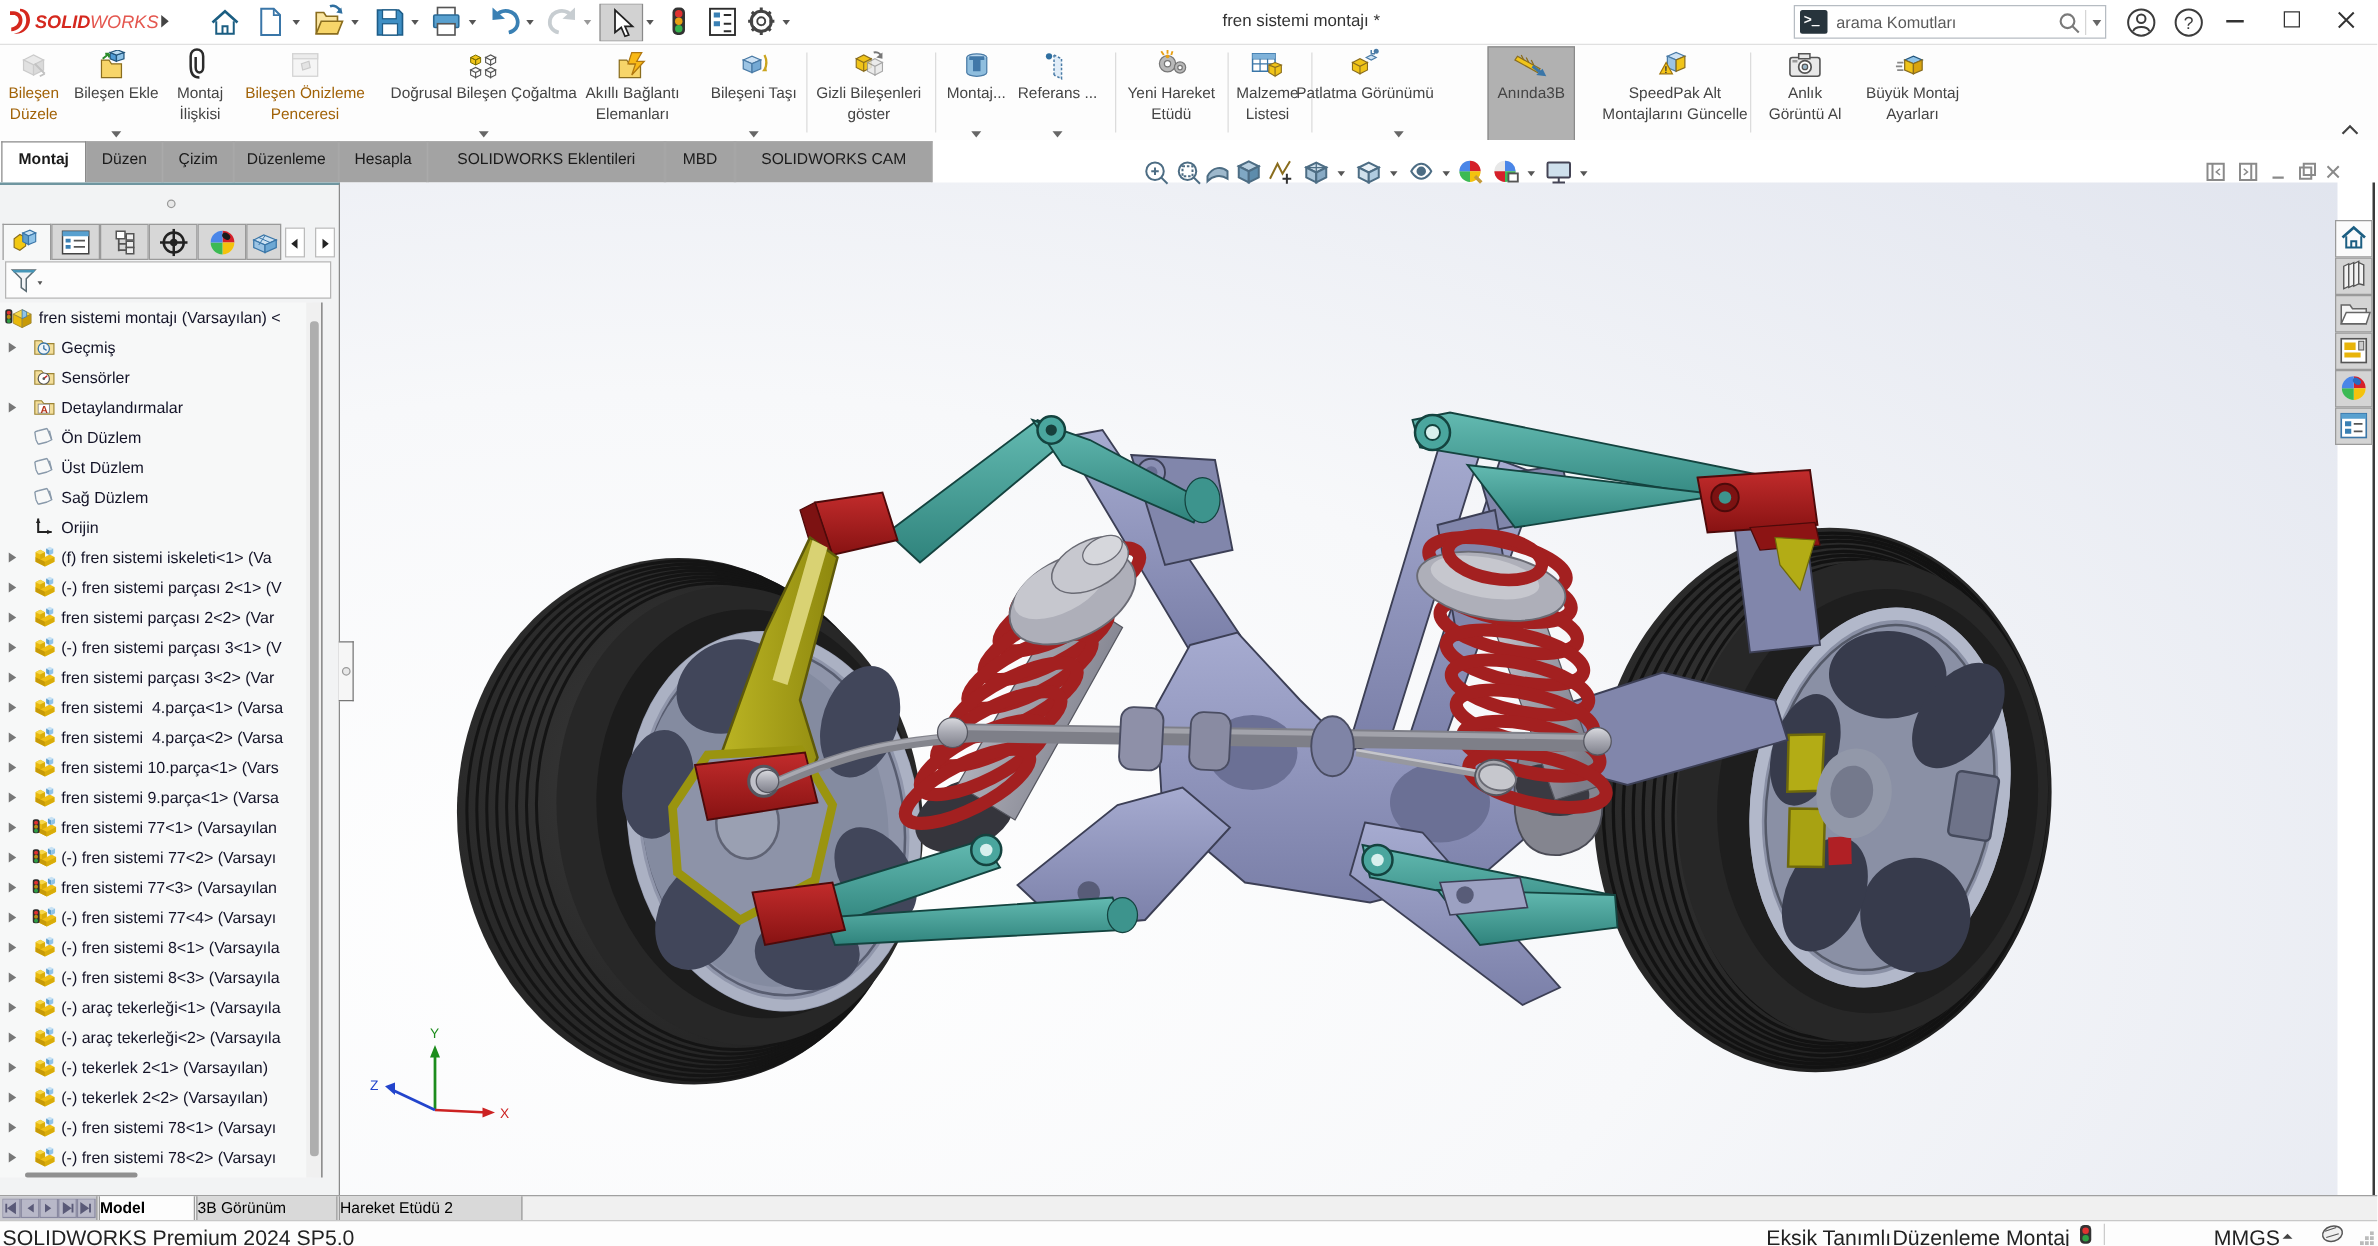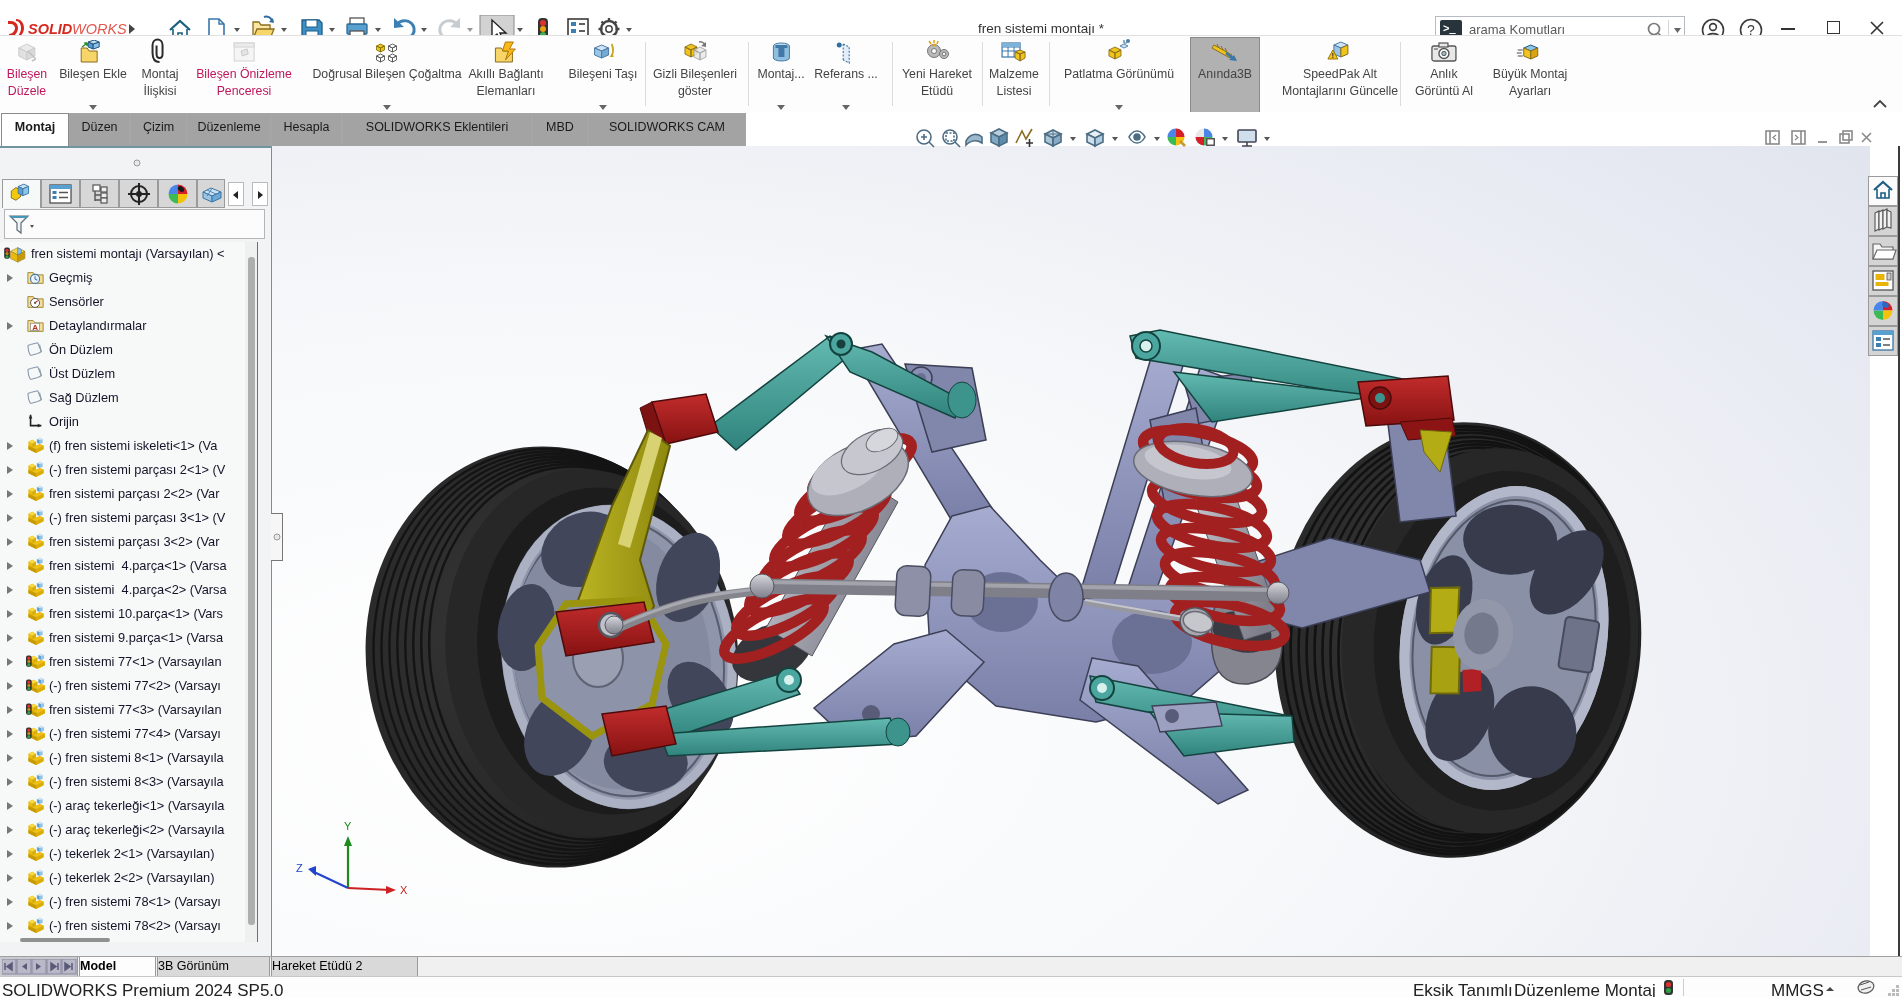--- a/index.html
+++ b/index.html
@@ -1,26 +1,26 @@
 <!DOCTYPE html>
 <html><head>
 <meta charset="utf-8">
 <style>
 * { margin:0; padding:0; box-sizing:border-box; }
 html,body { width:1902px; height:997px; overflow:hidden; font-family:"Liberation Sans", sans-serif; background:#fff; }
 #page { position:relative; width:1902px; height:997px; }
 .abs { position:absolute; }
 
-#titlebar { position:absolute; left:0; top:0; width:1902px; height:35px; background:#fff;margin-top:12px; }
+#titlebar { position:absolute; left:0; top:0; width:1902px; height:35px; background:#fff; }
 #title-center { position:absolute; left:180px; right:0; top:9px; text-align:center; font-size:13.5px; color:#333; }
 
 #ribbon { position:absolute; left:0; top:35px; width:1902px; height:77px; background:#fdfdfd; border-top:1px solid #e0e0e0; }
 .rbtn { position:absolute; top:4px; transform:translateX(-50%); text-align:center; font-size:12.3px; color:#444; line-height:16.5px; white-space:nowrap; }
 .rbtn .ric { height:24px; margin-bottom:2px; display:flex; align-items:flex-end; justify-content:center; }
-.rbtn.dis { color:#be185d; }
+.rbtn.dis { color:#a16207; }
 .rsep { position:absolute; top:6px; height:64px; width:1px; background:#dcdcdc; }
 .rdd { position:absolute; top:69px; transform:translateX(-50%); width:0; height:0; border-left:4px solid transparent; border-right:4px solid transparent; border-top:5px solid #666; }
 
 #tabrow { position:absolute; left:0; top:112px; width:1902px; height:34px; background:#fff; }
 .ctab { position:absolute; top:1px; height:33px; background:#a3a3a3; border:1px solid #a6a6a6; border-bottom:none; font-size:12.5px; color:#1a1a1a; text-align:center; padding-top:6px; }
 .ctab.active { background:#fff; border-color:#8a8a8a; font-weight:bold; }
 
 #viewport { position:absolute; left:272px; top:146px; width:1598px; height:810px; background:radial-gradient(135% 135% at 16% 72%, #ffffff 0%, #f7f8fa 38%, #e6e9f1 72%, #d8dde9 100%); overflow:visible; }
 
 #lpanel { position:absolute; left:0; top:146px; width:272px; height:810px; background:#f2f3f4; border-right:1px solid #8a8a8a; border-top:2px solid #6f96a0; }
@@ -267,21 +267,21 @@
     <div class="rsep" style="left:982px"></div>
     <div class="rbtn" style="left:1014px"><div class="ric">
           <svg width="28" height="24">
             <rect x="2" y="3" width="18" height="14" fill="#fff" stroke="#3a76a8" stroke-width="1.2"></rect>
             <path d="M2 7 L20 7 M2 11 L20 11 M8 3 L8 17 M14 3 L14 17" stroke="#3a76a8" stroke-width="1"></path>
             <rect x="2" y="3" width="18" height="4" fill="#7fb2d9"></rect>
             <path d="M15 12 L20 10 L25 12 L20 14 Z M15 12 L15 18 L20 21 L20 14 Z M25 12 L25 18 L20 21 L20 14 Z" fill="#f0c419" stroke="#8a6d1e" stroke-width="0.9"></path>
           </svg>
         </div>Malzeme<br>Listesi</div>
     <div class="rsep" style="left:1049px"></div>
-    <div class="rbtn" style="left:1119px"><div class="ric">
+    <div class="rbtn" style="left:1092px"><div class="ric">
           <svg width="26" height="26">
             <path d="M3 12 L9 9 L15 12 L9 15 Z M3 12 L3 18 L9 21 L9 15 Z M15 12 L15 18 L9 21 L9 15 Z" fill="#f0c419" stroke="#8a6d1e" stroke-width="0.9"></path>
             <path d="M14 8 L18 6 L22 8 L18 10 Z" fill="#cfe3f5" stroke="#4a7ba6" stroke-width="0.9"></path>
             <path d="M18 2 L18 5 M18 5 L21 5" stroke="#4a7ba6" stroke-width="1.2" fill="none"></path>
             <circle cx="22" cy="3" r="2" fill="#4a7ba6"></circle>
           </svg>
         </div>Patlatma Görünümü</div>
     <div class="rdd" style="left:1119px"></div>
     <div class="abs" style="left:1190px;top:1px;width:70px;height:76px;background:#b1b1b1;border:1px solid #8a8a8a;"></div>
     <div class="rbtn" style="left:1225px"><div class="ric">

